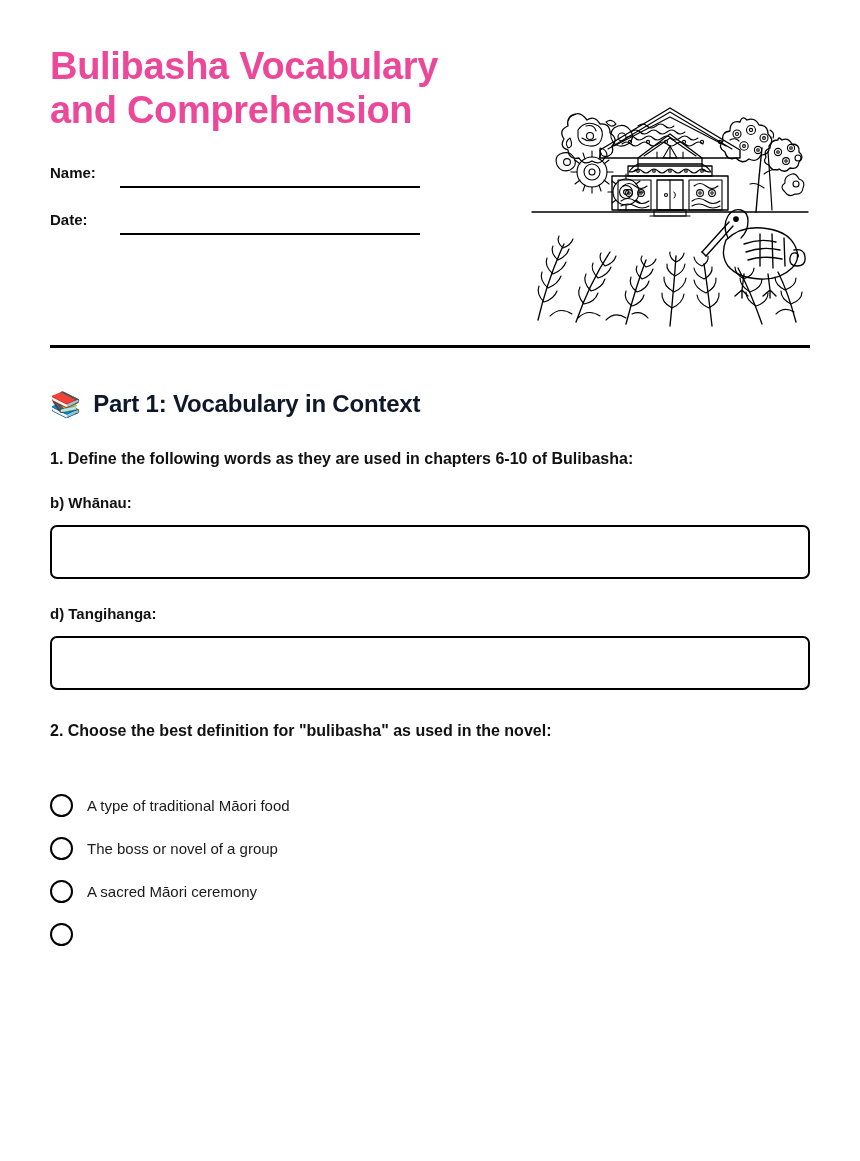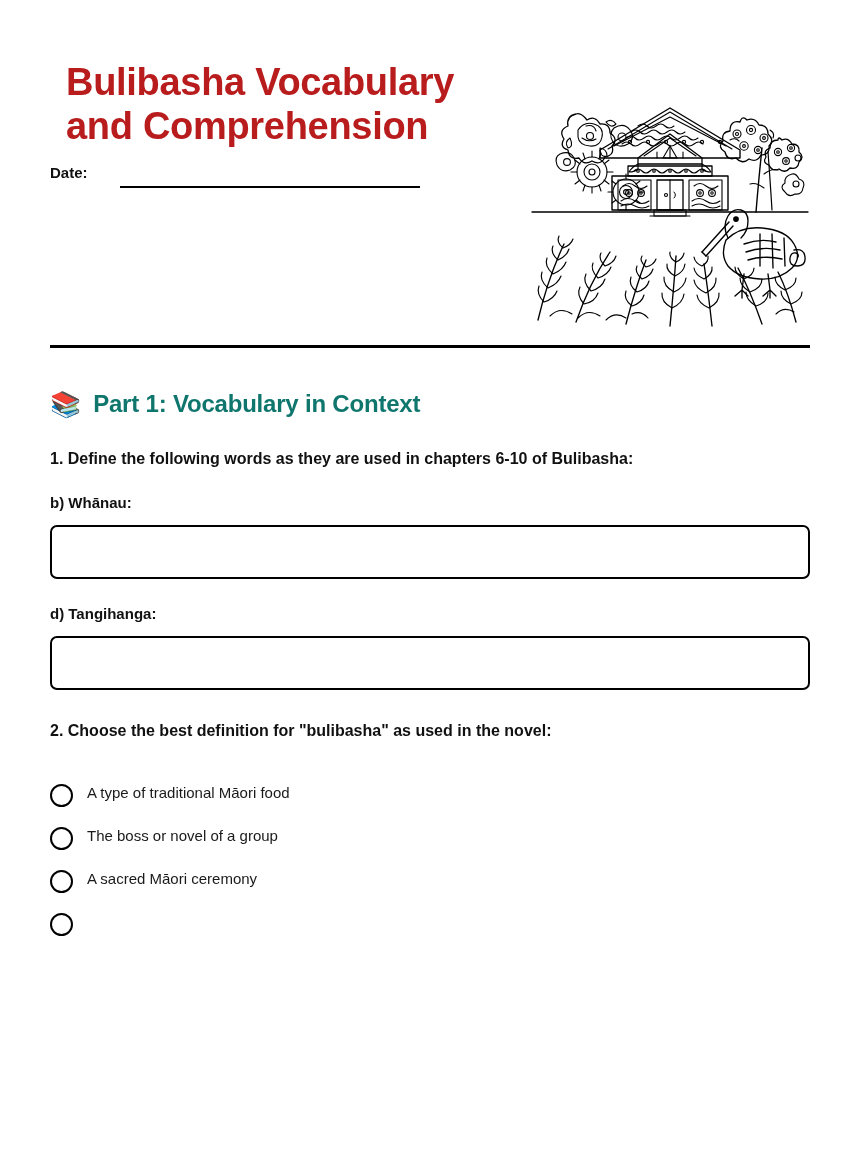--- a/index.html
+++ b/index.html
@@ -26,27 +26,27 @@
 
   
   .header {
     position: relative;
     height: 300px;
   }
   .title {
     position: absolute;
     left: 0;
     top: 44px;
-    margin: 16px;
+    margin: 0;
     width: 470px;
     font-size: 38px;
     line-height: 44px;
     font-weight: bold;
     letter-spacing: -0.3px;
-    color: #b91c1c;
+    color: #ec4899;
   }
   .meta {
     position: absolute;
     left: 0;
     top: 160px;
     width: 430px;
   }
   .meta-row {
     position: relative;
     height: 47px;
@@ -94,21 +94,21 @@
   }
   .section-emoji {
     font-size: 25px;
     line-height: 1;
     display: inline-block;
   }
   .section-title {
     margin: 0;
     font-size: 24px;
     font-weight: bold;
-    color: #0f766e;
+    color: #0f172a;
     letter-spacing: -0.2px;
   }
 
   .question {
     margin-top: 32px;
     font-size: 16px;
     font-weight: bold;
     color: #111;
   }
 
@@ -126,21 +126,21 @@
     background: #fff;
     box-sizing: border-box;
   }
 
   
   .options {
     margin-top: 44px;
   }
   .option {
     display: flex;
-    align-items: flex-start;
+    align-items: center;
     gap: 14px;
     height: 43px;
   }
   .radio {
     flex: 0 0 auto;
     width: 23px;
     height: 23px;
     border: 2.6px solid #000;
     border-radius: 50%;
     box-sizing: border-box;
@@ -154,20 +154,24 @@
 </head>
 <body>
 
 <div class="page">
 
   <div class="header">
 
     <h1 class="title"><span>Bulibasha Vocabulary</span><br><span>and Comprehension</span></h1>
 
     <div class="meta">
+      <div class="meta-row name">
+        <span class="meta-label">Name:</span>
+        <span class="meta-line"></span>
+      </div>
       <div class="meta-row date">
         <span class="meta-label">Date:</span>
         <span class="meta-line"></span>
       </div>
     </div>
 
     <div class="header-art">
       <svg viewBox="0 0 280 235" xmlns="http://www.w3.org/2000/svg" fill="none" stroke="#000" stroke-width="1.1" stroke-linecap="round" stroke-linejoin="round">
 
         <path d="M2 120 H278" stroke-width="1.3"></path>

